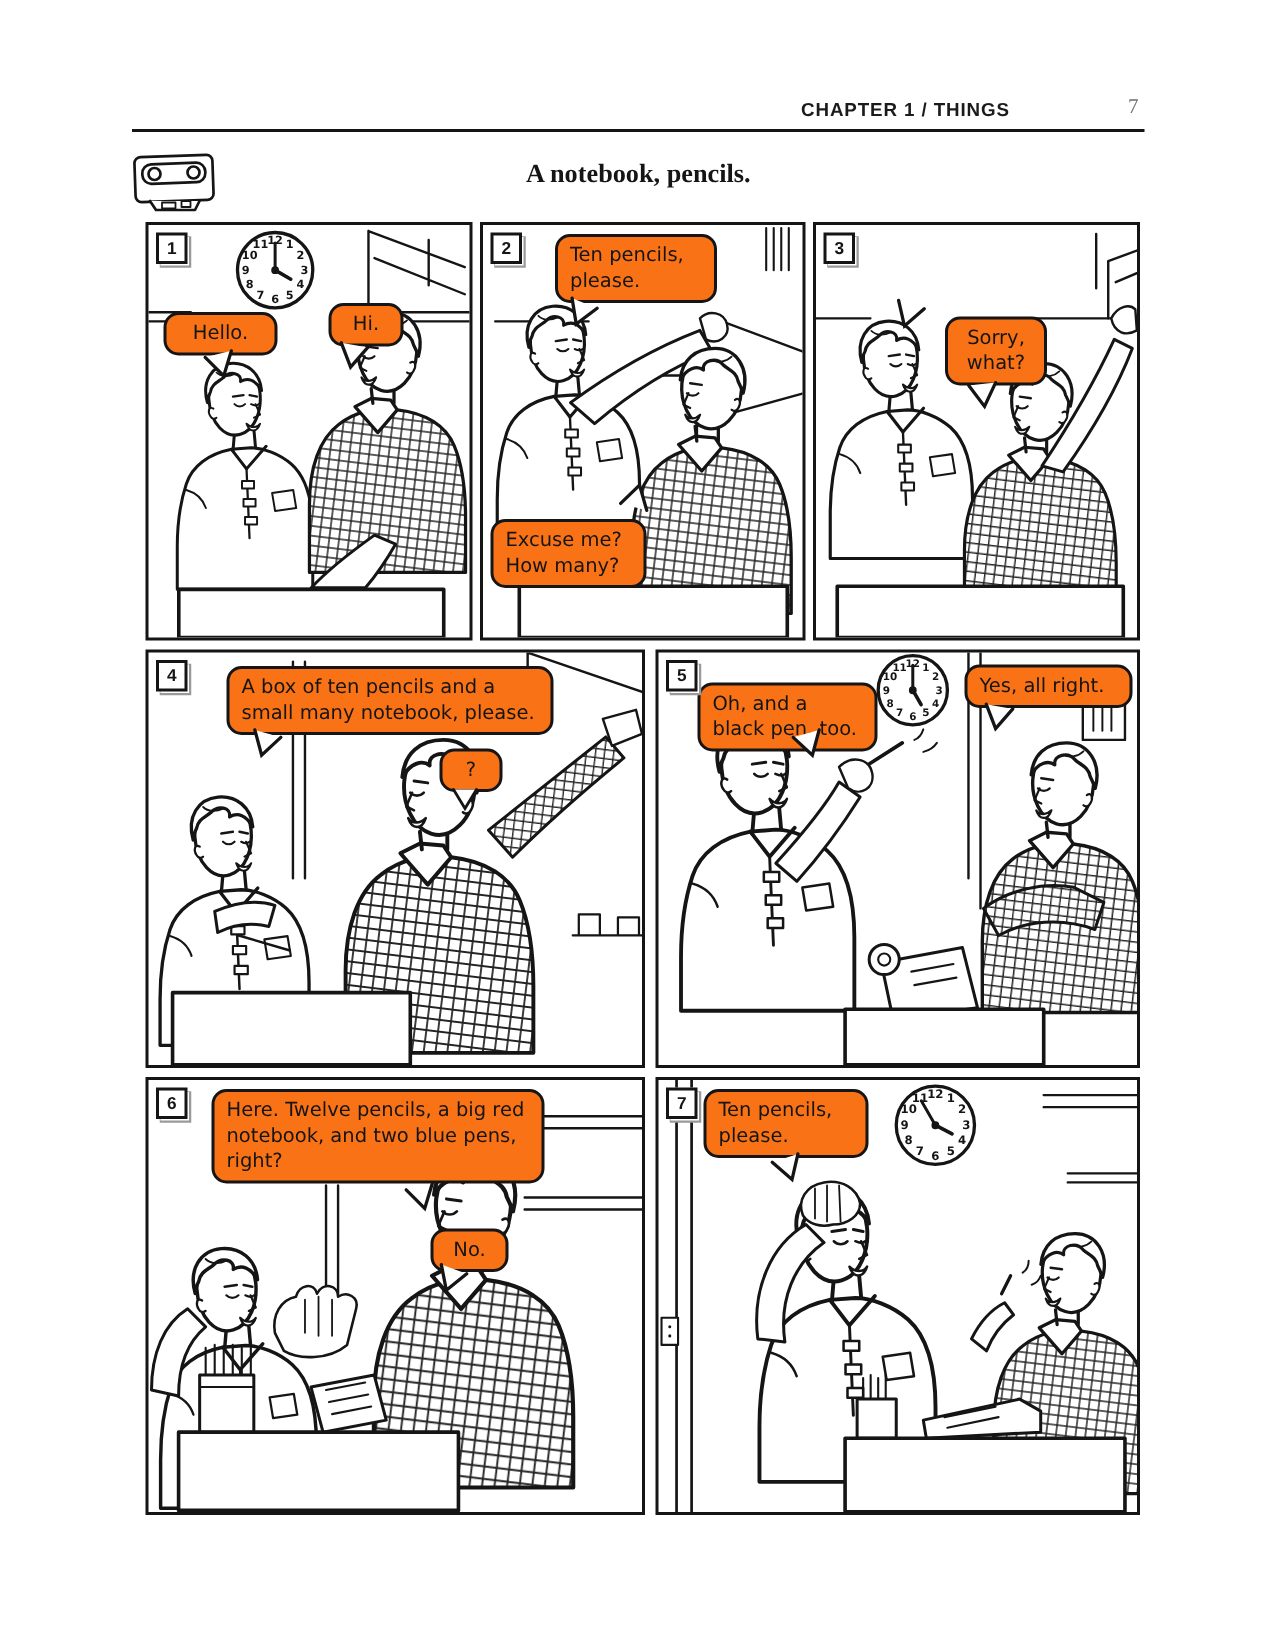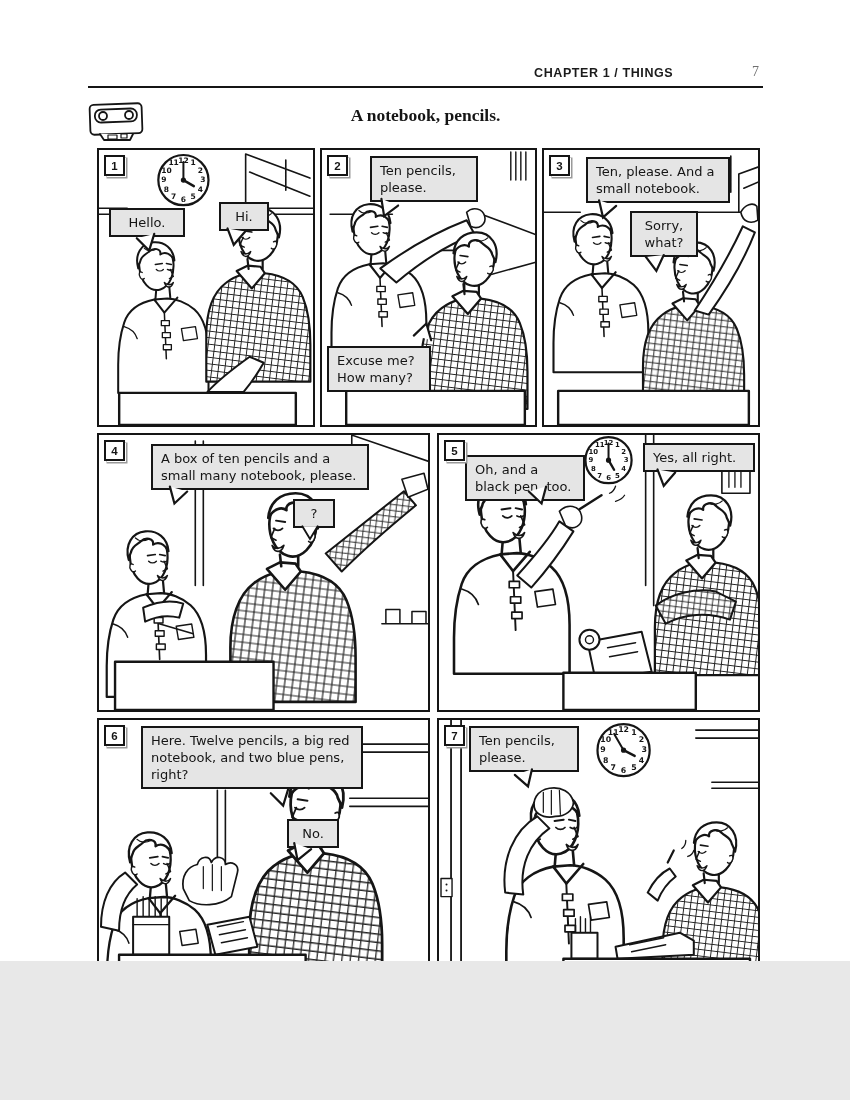--- a/index.html
+++ b/index.html
@@ -1,33 +1,33 @@
 <!DOCTYPE html>
 <html><head>
 <meta charset="utf-8">
 <style>
   html,body{margin:0;padding:0;background:#e8e8e8;}
-  .page{position:relative;width:850px;height:961px;background:#fff;margin:0 auto;
+  .page{position:relative;width:850px;height:1100px;background:#fff;margin:0 auto;
         font-family:"Liberation Sans",sans-serif;color:#151515;overflow:hidden;}
   .hdr-title{position:absolute;left:534px;top:66px;font-size:12.5px;font-weight:bold;
              letter-spacing:.6px;color:#1b1b1b;}
   .hdr-page{position:absolute;left:752px;top:64px;font-family:"Liberation Serif",serif;
             font-size:14px;color:#6f6f6f;}
   .hdr-rule{position:absolute;left:88px;top:86px;width:675px;height:0;
             border-top:2px solid #151515;}
   .doc-title{position:absolute;left:88px;top:105px;width:675px;text-align:center;
              font-family:"Liberation Serif",serif;font-weight:bold;font-size:17.5px;}
   .cassette{position:absolute;left:88px;top:101px;}
   .panel{position:absolute;border:2.4px solid #151515;background:#fff;box-sizing:border-box;}
   .scene{position:absolute;left:0;top:0;width:100%;height:100%;}
   .pnum{position:absolute;left:5px;top:5px;width:17px;height:17px;background:#fff;
         border:2px solid #151515;box-shadow:2px 2px 0 -1px #fff,2.5px 2.5px 0 0 #9a9a9a;
         display:flex;align-items:center;justify-content:center;
         font-size:11.5px;font-weight:bold;z-index:5;}
-  .bubble{position:absolute;background:#e5e5e5;border:2.2px solid #151515;border-radius:0;
+  .bubble{position:absolute;background:#f97316;border:2.2px solid #151515;border-radius:10px;
           padding:4px 8px;font-family:"DejaVu Sans","Liberation Sans",sans-serif;
           font-size:13px;line-height:1.32;z-index:3;}
   .bubble.ctr{text-align:center;}
   .tail{position:absolute;z-index:4;transform-origin:50% 20%;}
   svg text{font-family:"DejaVu Sans",sans-serif;}
 </style>
 </head>
 <body>
 
 <svg width="0" height="0" style="position:absolute" aria-hidden="true">
@@ -168,21 +168,20 @@
         <path d="M0,62 H36 M100,62 H213" stroke-width="1.6"></path>
         <path d="M186,6 V42 M194,24 L213,17 M194,24 V62 M199,38 L213,32" stroke-width="1.6"></path>
         <use href="#fig-plain" transform="translate(2,64) scale(1.05)"></use>
         <use href="#fig-plaid" transform="translate(88,92) scale(1.05)"></use>
         <path d="M150,160 C170,130 186,102 198,76 L210,82 C200,108 184,136 164,164 Z" fill="#fff"></path>
         <path d="M196,62 C200,54 208,52 212,56 L213,70 C206,74 198,72 196,62 Z" fill="#fff" stroke-width="1.6"></path>
         <rect x="14" y="240" width="190" height="34" fill="#fff" stroke-width="2.4"></rect>
       </g>
     </svg>
     <div class="pnum">3</div>
-    <div class="bubble" style="left:42px;top:7px;width:124px">Ten, please. And a small notebook.</div>
     <svg class="tail" style="left:50px;top:51px;transform:rotate(18deg)" width="26" height="20">
         <use href="#tailshape"></use>
       </svg>
     <div class="bubble ctr" style="left:86px;top:61px;width:48px">Sorry, what?</div>
     <svg class="tail" style="left:98px;top:104px;transform:rotate(-6deg)" width="26" height="20">
         <use href="#tailshape"></use>
       </svg>
   </section>
 
   <section class="panel" style="left:97px;top:433px;width:333px;height:279px">

